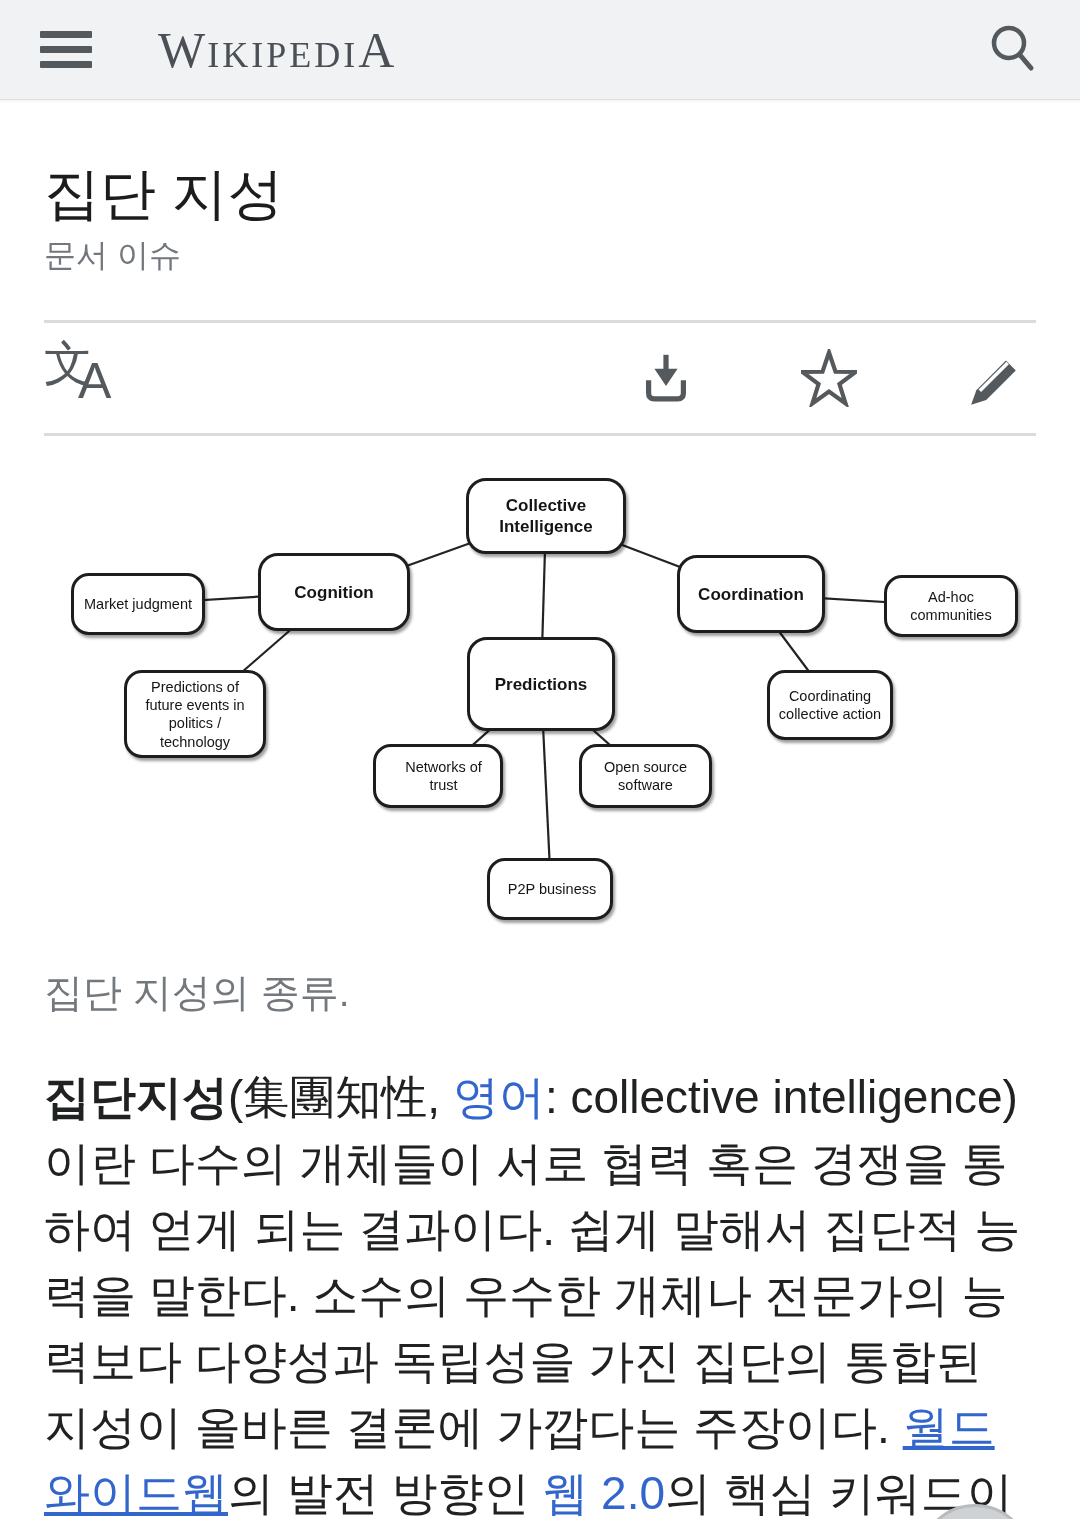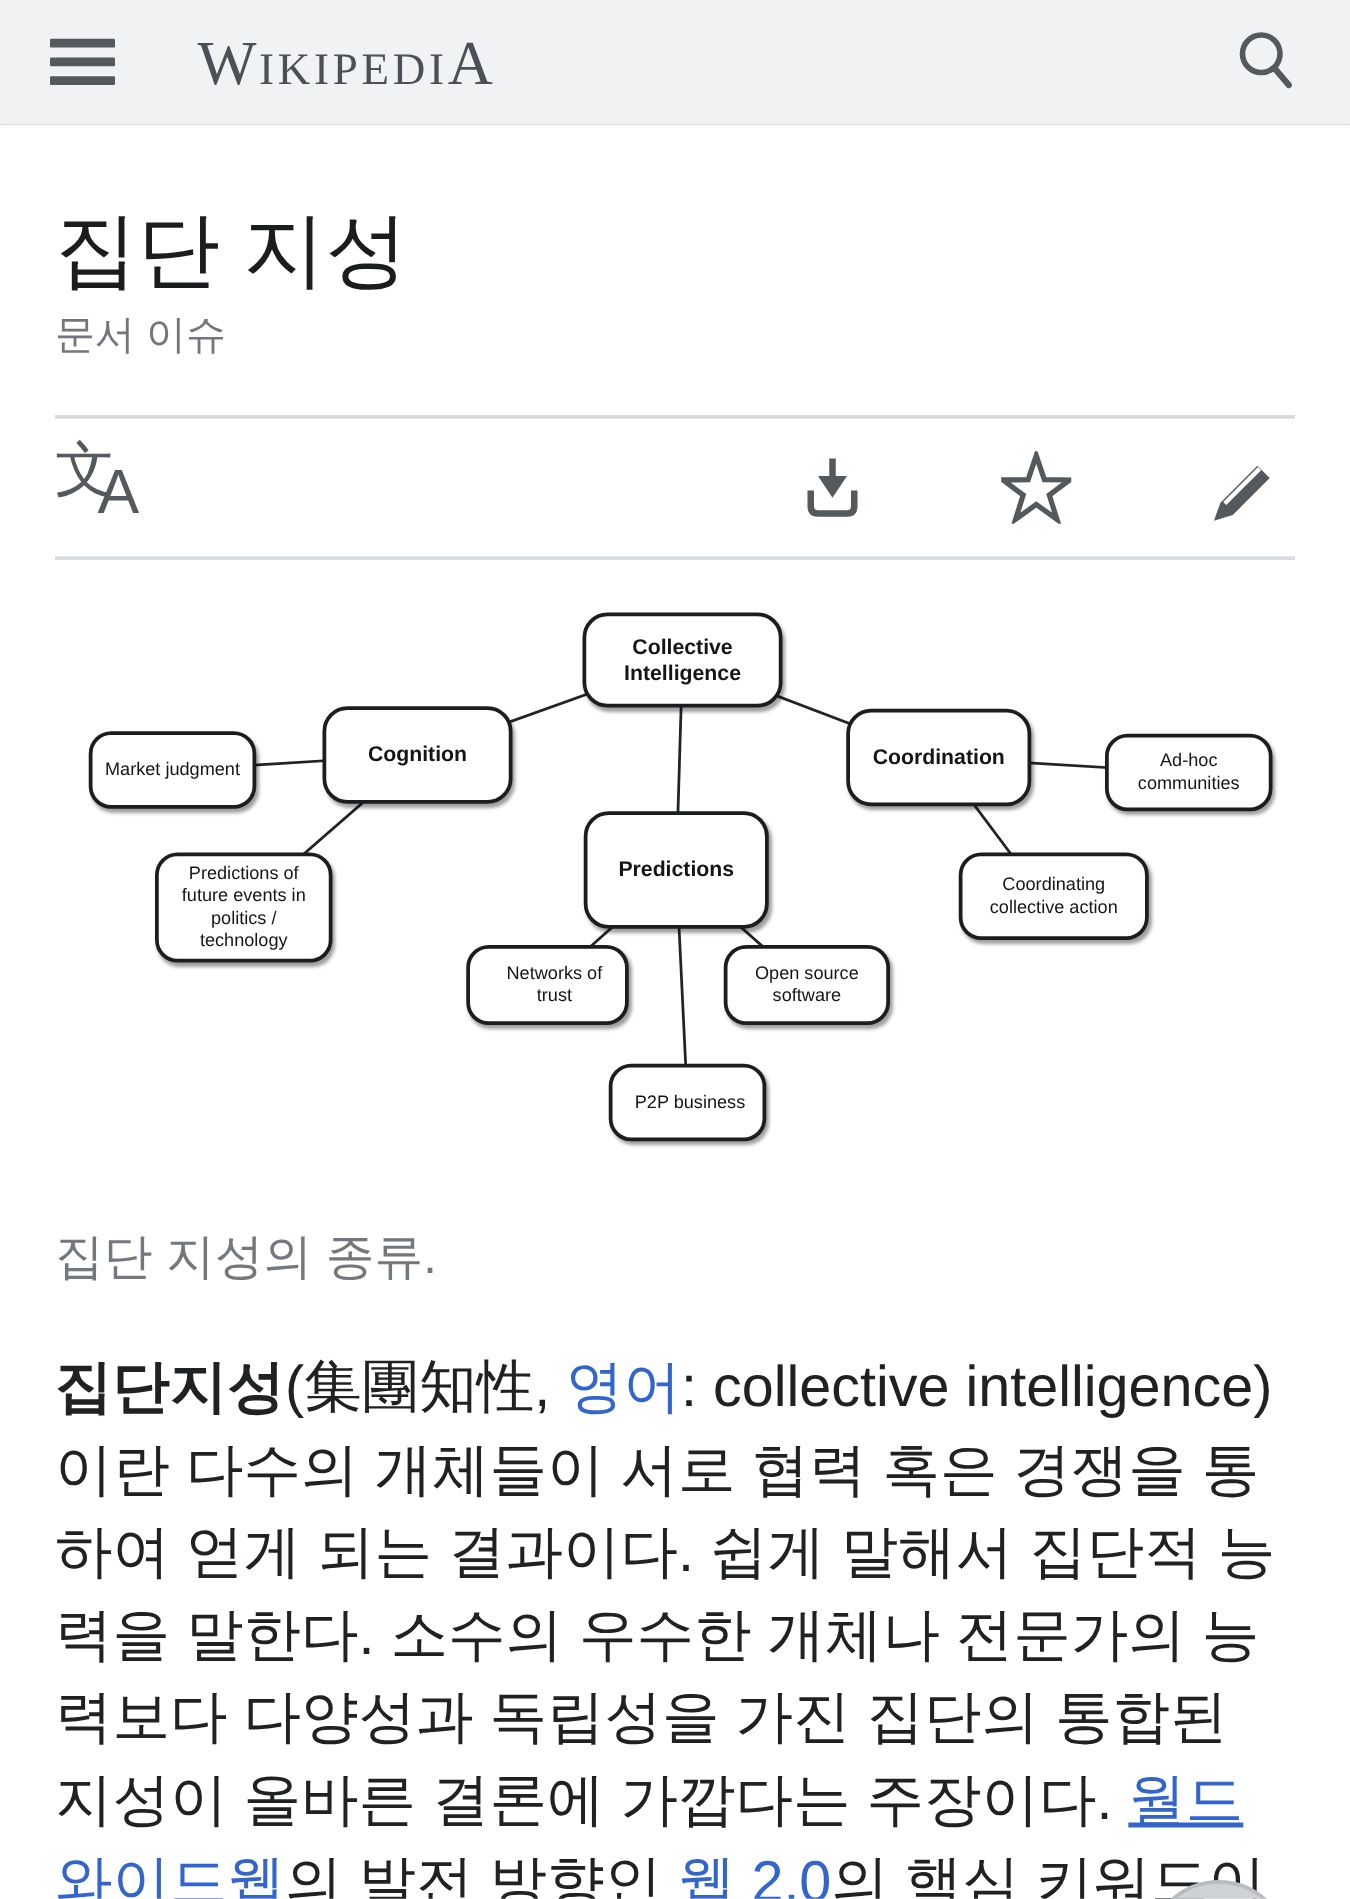--- a/index.html
+++ b/index.html
@@ -19,21 +19,21 @@
   .wordmark{
     margin-left:66px;display:flex;align-items:baseline;color:#4a5056;
     font-family:"Liberation Serif","DejaVu Serif",serif;letter-spacing:2px;cursor:pointer;
   }
   .wm-big{font-size:50px;}
   .wm-small{font-size:36px;letter-spacing:3px;}
   .header .spacer{flex:1;}
   .search-btn{width:52px;height:58px;display:flex;align-items:center;justify-content:center;cursor:pointer;}
   
   .content{padding:0 44px;}
-  .page-title{margin:62px 0 0 0;font-size:66px;font-weight:400;line-height:1.15;color:#1a1c1e;}
+  .page-title{margin:62px 0 0 0;font-size:56px;font-weight:400;line-height:1.15;color:#1a1c1e;}
   .page-subtitle{margin-top:8px;font-size:32px;color:#72777d;}
   .divider{border-top:3px solid #d9dcdf;margin:0;}
   .divider.first{margin-top:42px;}
   
   .toolbar{height:110px;display:flex;align-items:center;}
   .lang-btn{position:relative;width:84px;height:84px;color:#54595d;cursor:pointer;}
   .lang-cjk{position:absolute;left:0;top:-4px;font-size:48px;}
   .lang-latin{position:absolute;left:34px;top:16px;font-size:50px;}
   .toolbar .spacer{flex:1;}
   .tool-icons{display:flex;gap:107px;align-items:center;margin-right:16px;}
@@ -130,24 +130,24 @@
         <line x1="541" y1="228" x2="550" y2="414"></line>
       </g>
     </svg>
     <div class="node main" style="left:466px;top:22px;width:160px;height:76px;">Collective Intelligence</div>
     <div class="node main" style="left:258px;top:97px;width:152px;height:78px;">Cognition</div>
     <div class="node main" style="left:677px;top:99px;width:148px;height:78px;">Coordination</div>
     <div class="node main" style="left:467px;top:181px;width:148px;height:94px;">Predictions</div>
     <div class="node sub" style="left:71px;top:117px;width:134px;height:62px;">Market judgment</div>
     <div class="node sub" style="left:884px;top:119px;width:134px;height:62px;">Ad-hoc communities</div>
     <div class="node sub" style="left:124px;top:214px;width:142px;height:88px;">Predictions of future events in politics / technology</div>
-    <div class="node sub" style="left:767px;top:214px;width:152px;height:70px;">Coordinating collective action</div>
+    <div class="node sub" style="left:767px;top:214px;width:126px;height:70px;">Coordinating collective action</div>
     <div class="node sub" style="left:373px;top:288px;width:130px;height:64px;padding-left:19px;">Networks of trust</div>
     <div class="node sub" style="left:579px;top:288px;width:133px;height:64px;">Open source software</div>
-    <div class="node sub" style="left:487px;top:383px;width:126px;height:62px;padding-left:12px;">P2P business</div>
+    <div class="node sub" style="left:487px;top:402px;width:126px;height:62px;padding-left:12px;">P2P business</div>
   </div>
 
   <div class="fig-caption">집단 지성의 종류.</div>
 
   <p class="article"><span class="run-bold">집단지성</span><span class="run-normal">(集團知性, </span><span class="run-link">영어</span><span class="run-normal">: collective intelligence)이란 다수의 개체들이 서로 협력 혹은 경쟁을 통하여 얻게 되는 결과이다. 쉽게 말해서 집단적 능력을 말한다. 소수의 우수한 개체나 전문가의 능력보다 다양성과 독립성을 가진 집단의 통합된 지성이 올바른 결론에 가깝다는 주장이다. </span><span class="run-link-underline">월드와이드웹</span><span class="run-normal">의 발전 방향인 </span><span class="run-link">웹 2.0</span><span class="run-normal">의 핵심 키워드이다. </span><span class="run-bold">중지</span><span class="run-normal">(衆智, 대중의 지혜), </span><span class="run-bold">집단지능</span><span class="run-normal">, </span><span class="run-bold">협업지성</span><span class="run-normal">, </span></p>
 </div>
 
 <div class="fab"></div>
 
 </body></html>

